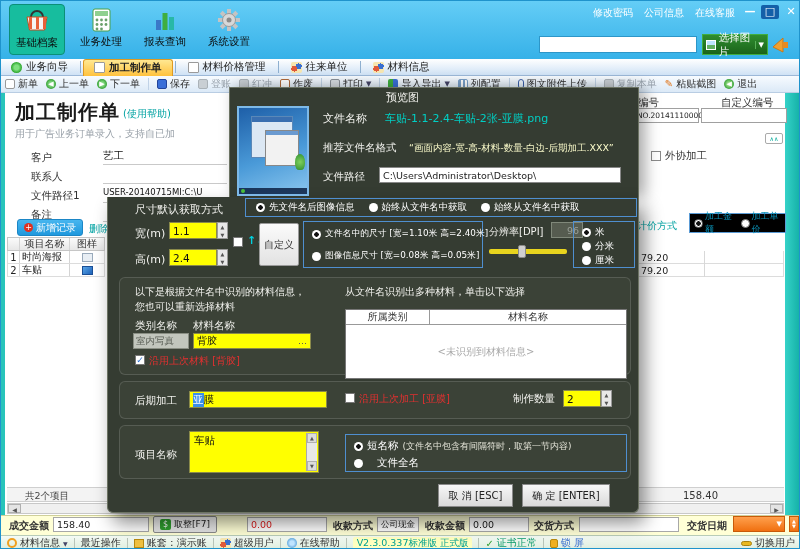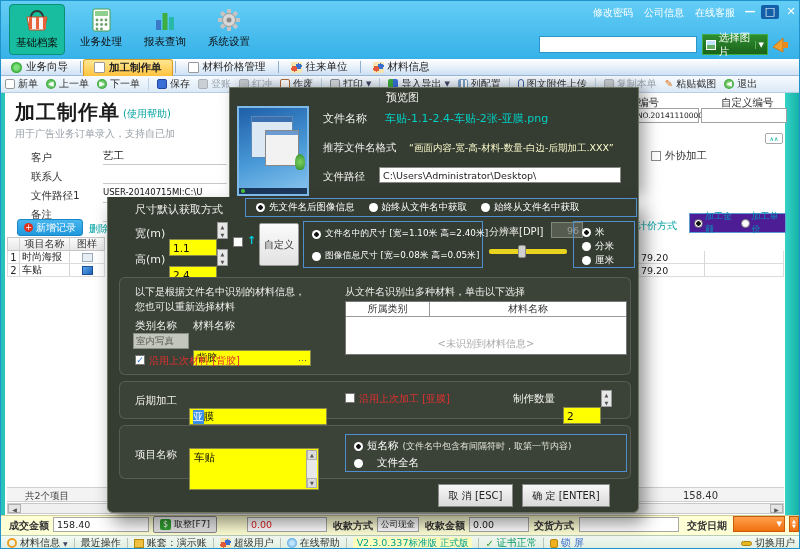--- a/index.html
+++ b/index.html
@@ -73,21 +73,21 @@
   .grow{border:1px solid #dcdcdc;border-top:none;font-size:10px;color:#222;}
   .thumb1{width:11px;height:9px;background:#e8eef4;border:1px solid #9ab;}
   .thumb2{width:11px;height:9px;background:linear-gradient(135deg,#5aa6e8,#1e62b8);border:1px solid #1a4f96;}
   .sumrow{left:6px;top:486px;width:777px;height:15px;background:#f3f3f3;border-top:1px solid #cfcfcf;border-bottom:1px solid #cfcfcf;}
   .sumtxt{font-size:9.5px;color:#444;}
   .hscroll{left:6px;top:502px;width:777px;height:11px;background:#f0f0f0;border:1px solid #c8c8c8;}
   .sbtn{width:13px;height:9px;background:#e4e4e4;border:1px solid #b0b0b0;font-size:6px;color:#555;text-align:center;line-height:9px;cursor:pointer;}
   .inputw{background:#fff;border:1px solid #a0a0a0;font-size:10px;color:#222;display:flex;align-items:center;padding:0 3px;}
   .ckbox{width:10px;height:10px;background:#fff;border:1px solid #8a8a8a;display:inline-block;font-size:9px;line-height:9px;color:#2a6fd0;text-align:center;}
   .teal10{font-size:10px;color:#00a2a2;}
-  .prbox{border:1px solid #5b9bd5;background:#4c1d95;display:flex;align-items:center;gap:6px;padding:0 4px;font-size:9px;color:#0a93b8;}
+  .prbox{border:1px solid #5b9bd5;background:#000000;display:flex;align-items:center;gap:6px;padding:0 4px;font-size:9px;color:#0a93b8;}
   .rd{width:9px;height:9px;border-radius:50%;background:#fff;border:1px solid #777;display:inline-block;flex:none;}
   .rd.on{background:radial-gradient(circle,#111 0 2px,#fff 2.5px);}
   
   .paybar{left:0;top:514px;width:800px;height:20px;background:#ffffd6;border-top:1px solid #cfcf9a;}
   .plabel{font-size:10px;color:#333;font-weight:bold;}
   .pinput{background:#fff;border:1px solid #a8a8a8;font-size:9.5px;color:#222;display:flex;align-items:center;padding:0 3px;}
   .roundbtn{left:152px;top:515px;width:64px;height:17px;background:linear-gradient(#f8f8f8,#e2e2e2);
     border:1px solid #8a8a8a;border-radius:2px;display:flex;align-items:center;justify-content:center;gap:3px;font-size:9px;color:#222;cursor:pointer;}
   .dollar{width:11px;height:11px;border-radius:2px;background:#2f9e2f;color:#fff;font-size:8px;line-height:11px;text-align:center;}
   .orangesel{background:linear-gradient(#ffa04d,#f07010);border:1px solid #c85a08;color:#fff;display:flex;align-items:center;justify-content:flex-end;font-size:7px;padding:0 2px;cursor:pointer;}
@@ -109,21 +109,21 @@
     box-shadow:6px 0 14px rgba(0,0,0,.35);}
   .dlgBot{left:106px;top:196px;width:532px;height:316px;background:#353c32;z-index:5;
     border-left:1px solid #6c7363;border-right:1px solid #6c7363;border-bottom:1px solid #6c7363;
     border-radius:0 0 6px 6px;box-shadow:6px 10px 18px rgba(0,0,0,.45);}
   .dz{z-index:6;}
   .dlbl{font-size:10.5px;color:#f2f2ee;}
   .dlbl11{font-size:11px;color:#f2f2ee;}
   .teal-val{font-size:11px;color:#00cfc4;}
   .fmt-val{font-size:9.5px;color:#fcfccb;}
   .dinput{background:#fff;border:1px solid #888;font-size:9.5px;color:#222;display:flex;align-items:center;padding:0 3px;}
-  .ybox{background:#ffff00;border:1px solid #8a8a4a;font-size:10.5px;color:#111;display:flex;align-items:center;padding:0 3px;margin-top:17px;}
+  .ybox{background:#ffff00;border:1px solid #8a8a4a;font-size:10.5px;color:#111;display:flex;align-items:center;padding:0 3px;}
   .spin{width:11px;background:#e8e8e8;border:1px solid #9a9a9a;display:flex;flex-direction:column;}
   .spin span{flex:1;font-size:5px;color:#555;text-align:center;line-height:8px;}
   .bluebox{border:1px solid #4f8fd0;}
   .drd{width:9px;height:9px;border-radius:50%;background:#fff;display:inline-block;flex:none;}
   .drd.on{background:radial-gradient(circle,#111 0 2px,#fff 2.5px);}
   .dck{width:10px;height:10px;background:#fff;border:1px solid #777;display:inline-block;font-size:9px;line-height:9px;color:#2a6fd0;text-align:center;}
   .redtxt{font-size:10px;color:#e23030;}
   .panel{background:#3b4237;border:1px solid rgba(255,255,255,.14);border-radius:6px;}
   .custbtn{background:linear-gradient(#fbfbfb,#e2e2e2);border:1px solid #9a9a9a;border-radius:2px;
     font-size:10px;color:#333;display:flex;align-items:center;justify-content:center;cursor:pointer;}
@@ -547,21 +547,21 @@
   <div class="abs dz dlbl" style="left:134px;top:318px;">类别名称</div>
   <div class="abs dz dlbl" style="left:192px;top:318px;">材料名称</div>
   <div class="abs dz" style="left:132px;top:332px;width:56px;height:16px;background:#c2c6bd;border:1px solid #8a8f84;font-size:9.5px;color:#5a5f56;display:flex;align-items:center;padding:0 2px;">室内写真</div>
   <div class="abs dz ybox" style="left:192px;top:332px;width:118px;height:16px;font-size:10px;">
     <span>背胶</span>
     <span style="margin-left:auto;color:#555;font-size:9px;">…</span>
   </div>
   <span class="abs dz dck" style="left:134px;top:354px;">✓</span>
   <div class="abs dz redtxt" style="left:148px;top:353px;">沿用上次材料 [背胶]</div>
   <div class="abs dz dlbl" style="left:344px;top:284px;font-size:10px;">从文件名识别出多种材料，单击以下选择</div>
-  <div class="abs dz wtable" style="left:344px;top:300px;width:282px;height:54px;">
+  <div class="abs dz wtable" style="left:344px;top:308px;width:282px;height:70px;">
     <div class="wthead">
       <div style="width:84px;text-align:center;border-right:1px solid #999;">所属类别</div>
       <div style="flex:1;text-align:center;">材料名称</div>
     </div>
     <div style="height:53px;display:flex;align-items:center;justify-content:center;font-size:10px;color:#a8a8a8;">&lt;未识别到材料信息&gt;</div>
   </div>
 
   <div class="abs dz panel" style="left:118px;top:380px;width:512px;height:38px;"></div>
   <div class="abs dz dlbl" style="left:134px;top:393px;">后期加工</div>
   <div class="abs dz ybox" style="left:188px;top:390px;width:138px;height:17px;">

